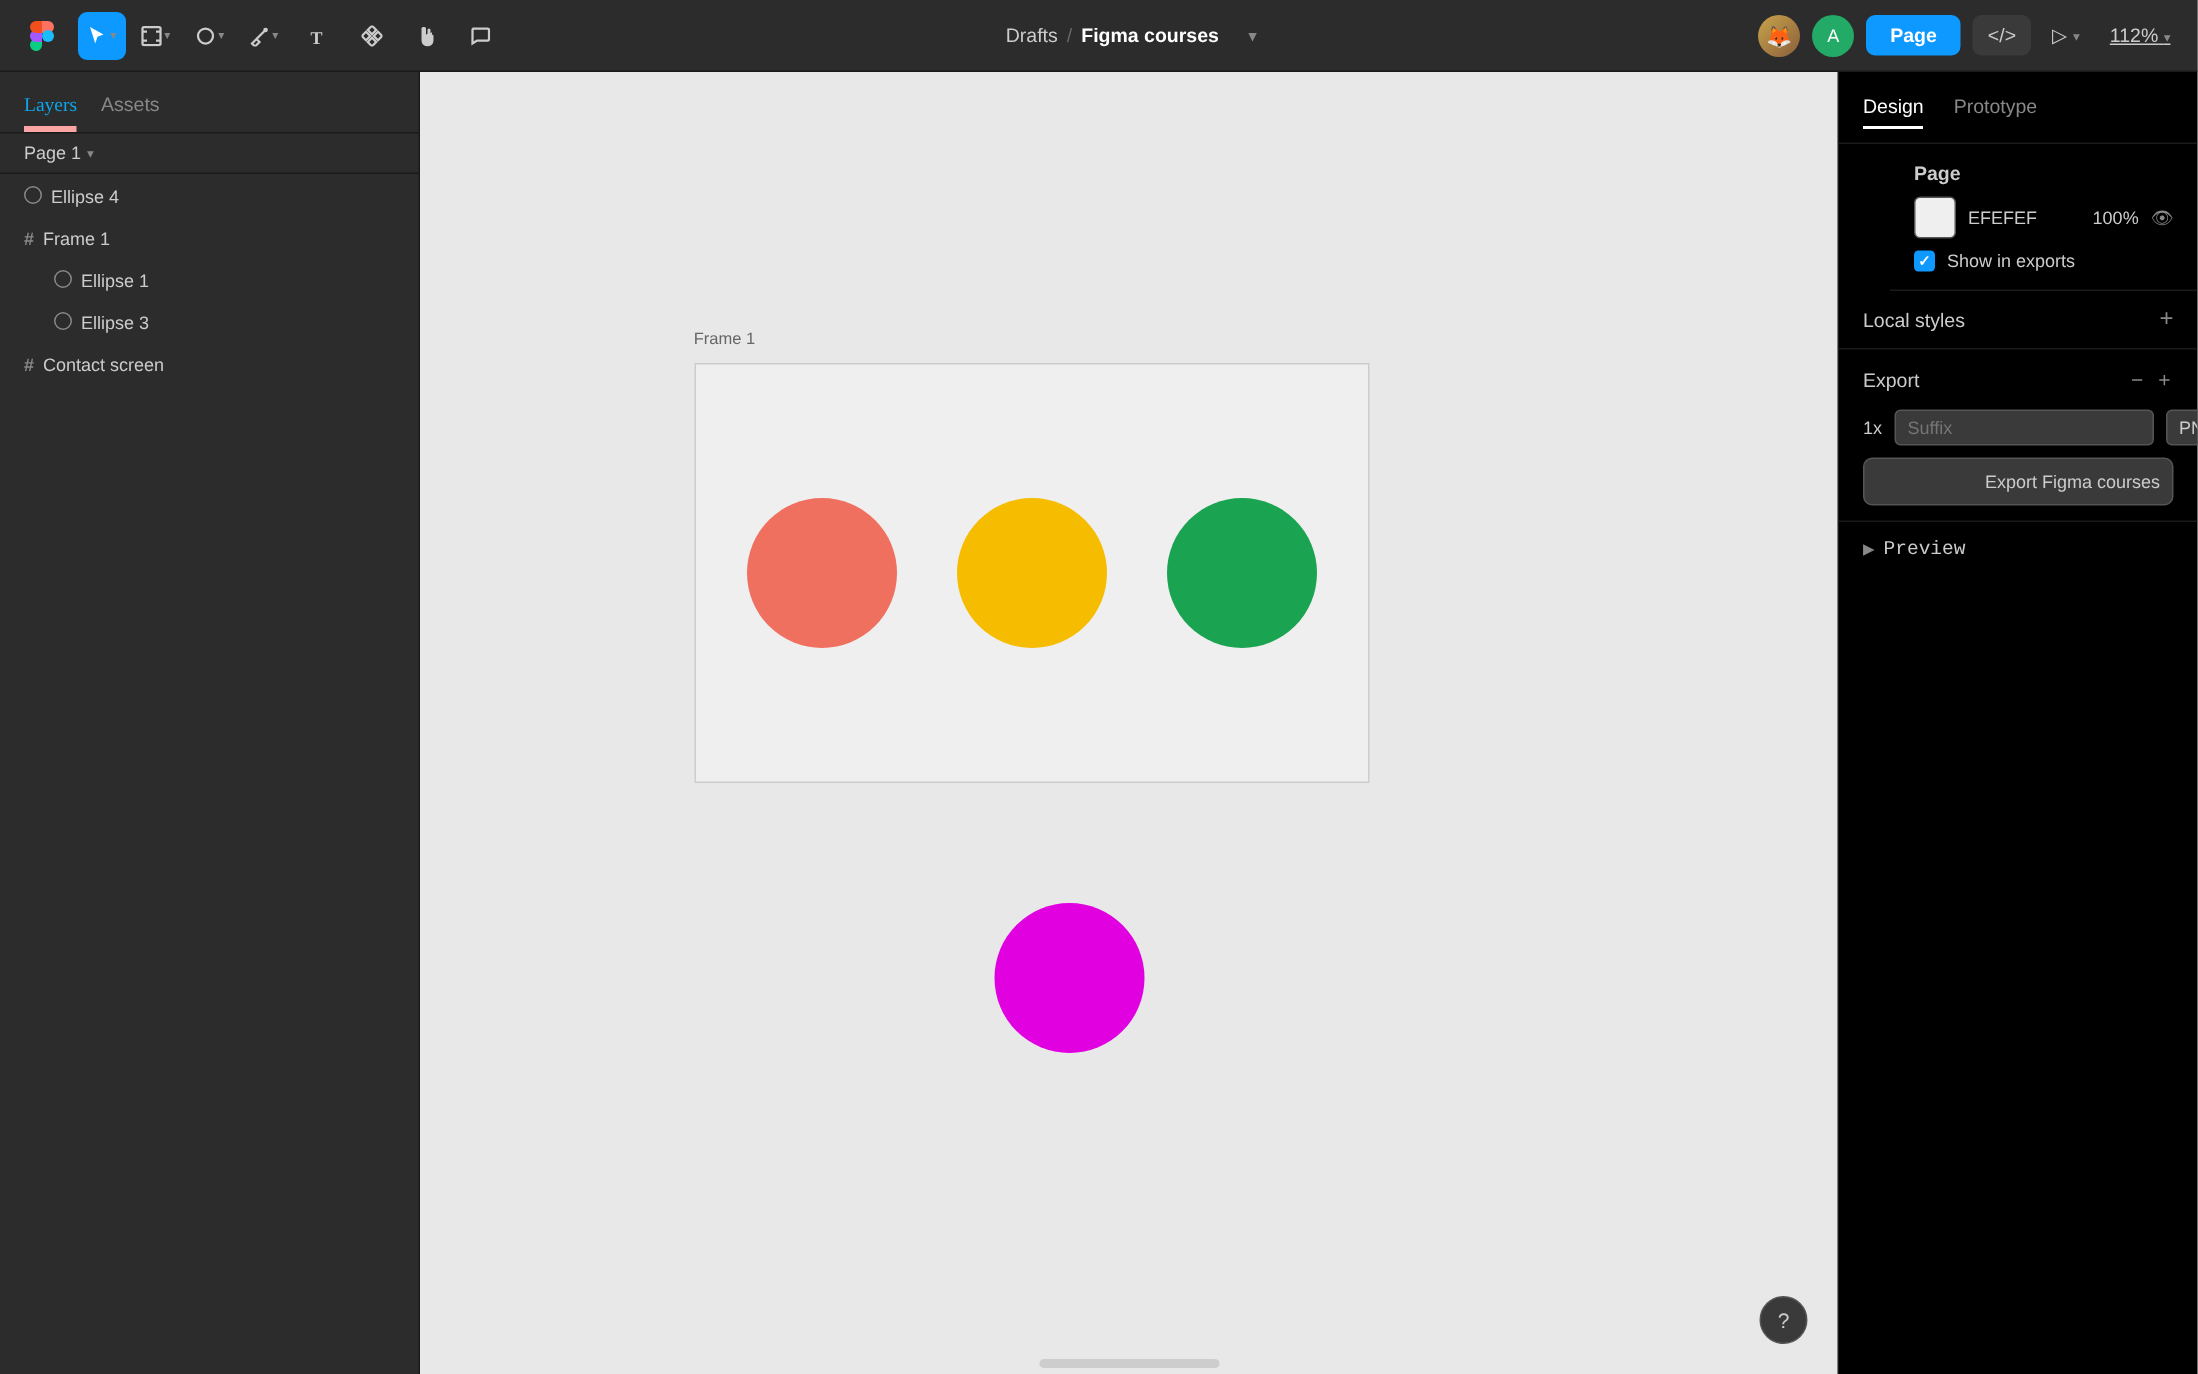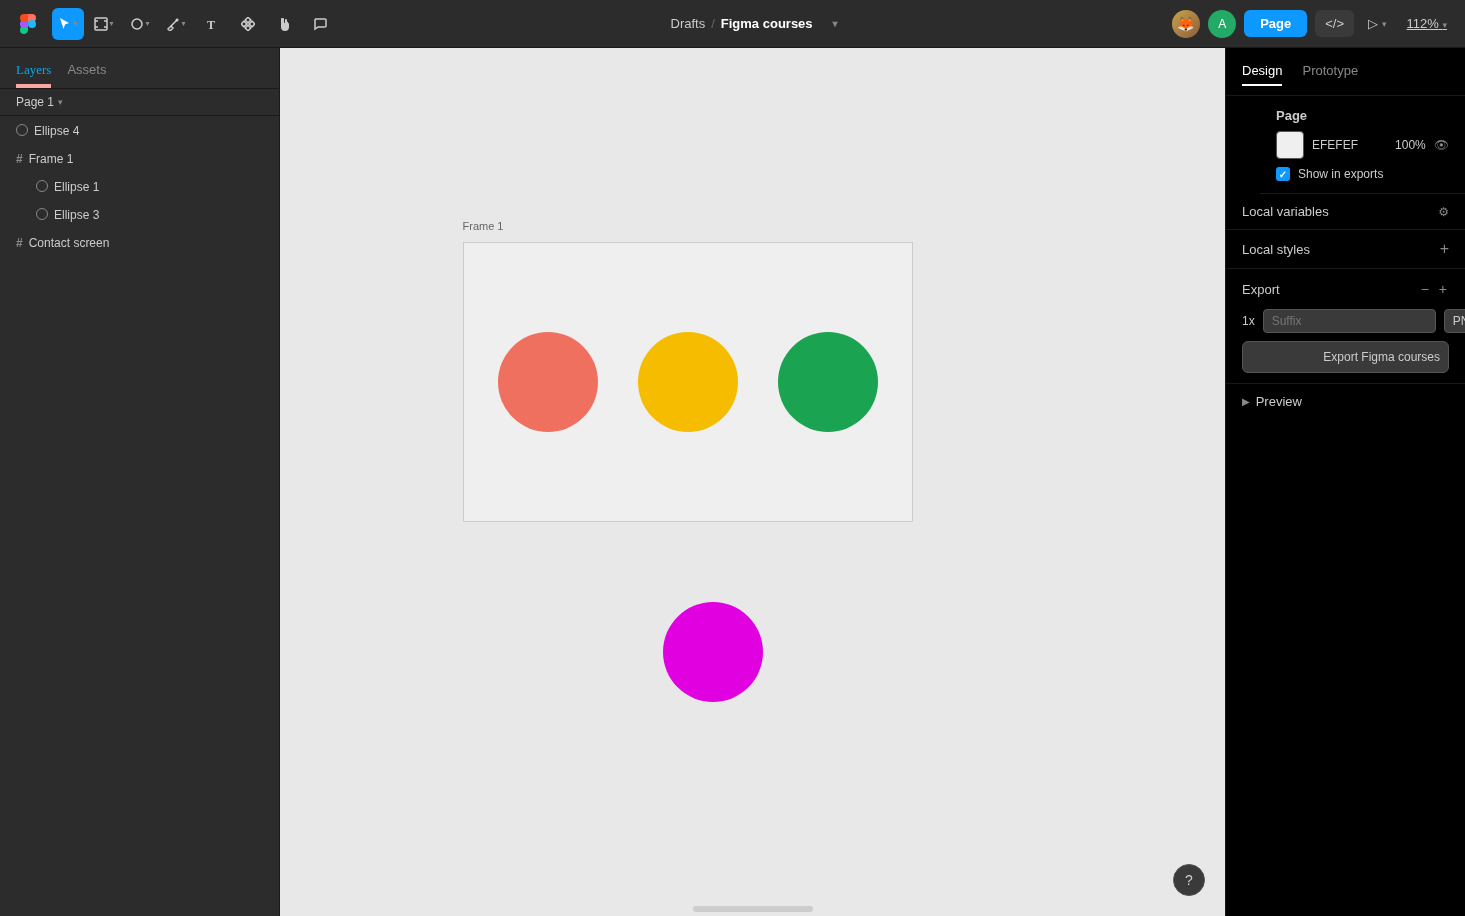--- a/index.html
+++ b/index.html
@@ -355,21 +355,21 @@
     }
 
     .preview-row {
       display: flex;
       align-items: center;
       padding: 10px 16px;
       cursor: pointer;
       gap: 6px;
     }
     .preview-arrow { color: #888; font-size: 10px; }
-    .preview-label { font-size: 13px; color: #ccc; }
+    .preview-label { font-size: 13px; color: #ccc; font-family: Liberation Mono, monospace; }
 
     .scrollbar-area {
       position: absolute;
       bottom: 4px;
       left: 50%;
       transform: translateX(-50%);
       width: 120px;
       height: 6px;
       background: #bbb;
       border-radius: 3px;
@@ -595,24 +595,20 @@
         <span class="color-hex">EFEFEF</span>
         <span class="color-opacity">100%</span>
         <span class="eye-icon">👁</span>
       </div>
       <div class="show-exports-row">
         <div class="checkbox-checked"></div>
         <span class="show-exports-label">Show in exports</span>
       </div>
     </div>
 
-    <div class="local-variables-row">
-      <span class="local-variables-label">Local variables</span>
-      <span class="sliders-icon">⚙</span>
-    </div>
 
     <div class="local-styles-row">
       <span class="local-styles-label">Local styles</span>
       <span class="add-icon">+</span>
     </div>
 
     <div class="export-section">
       <div class="export-header">
         <span class="export-label">Export</span>
         <div class="export-actions">

